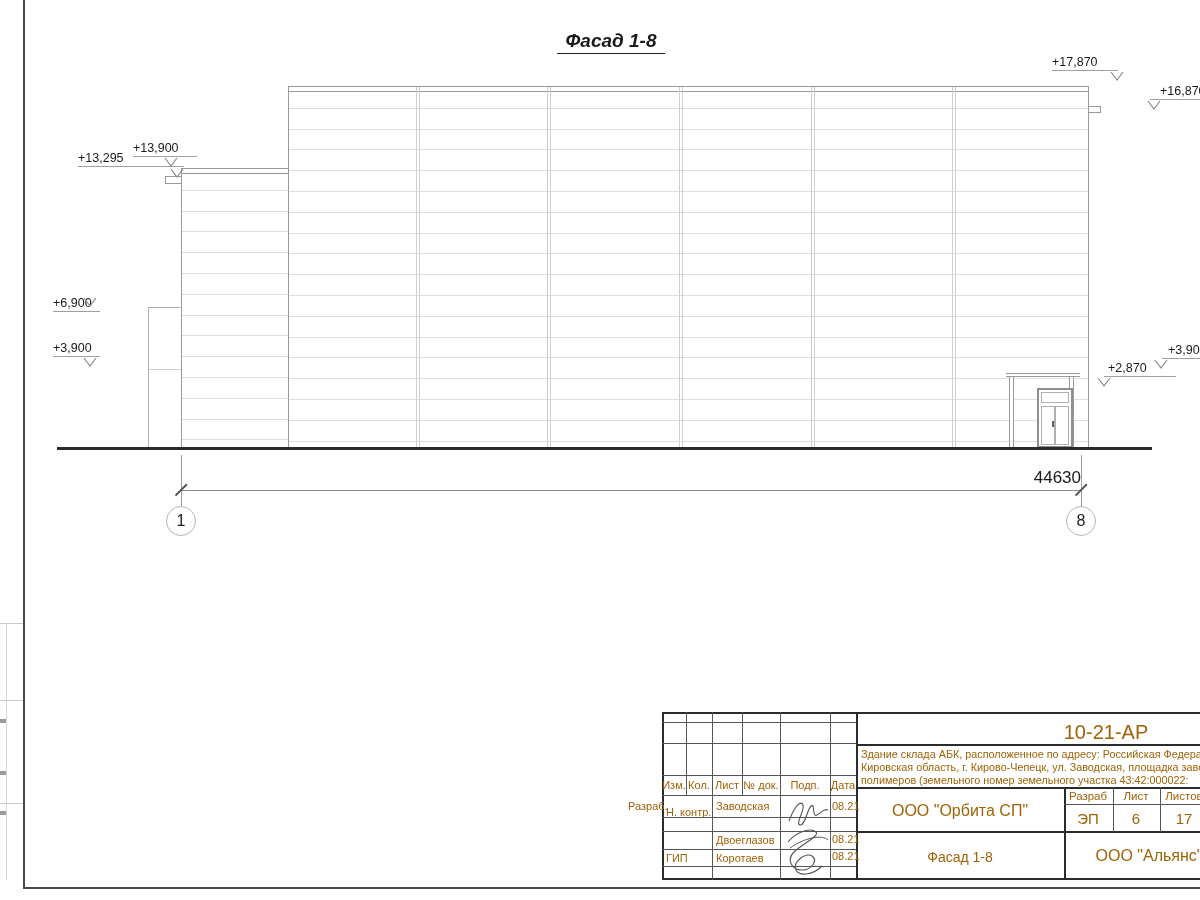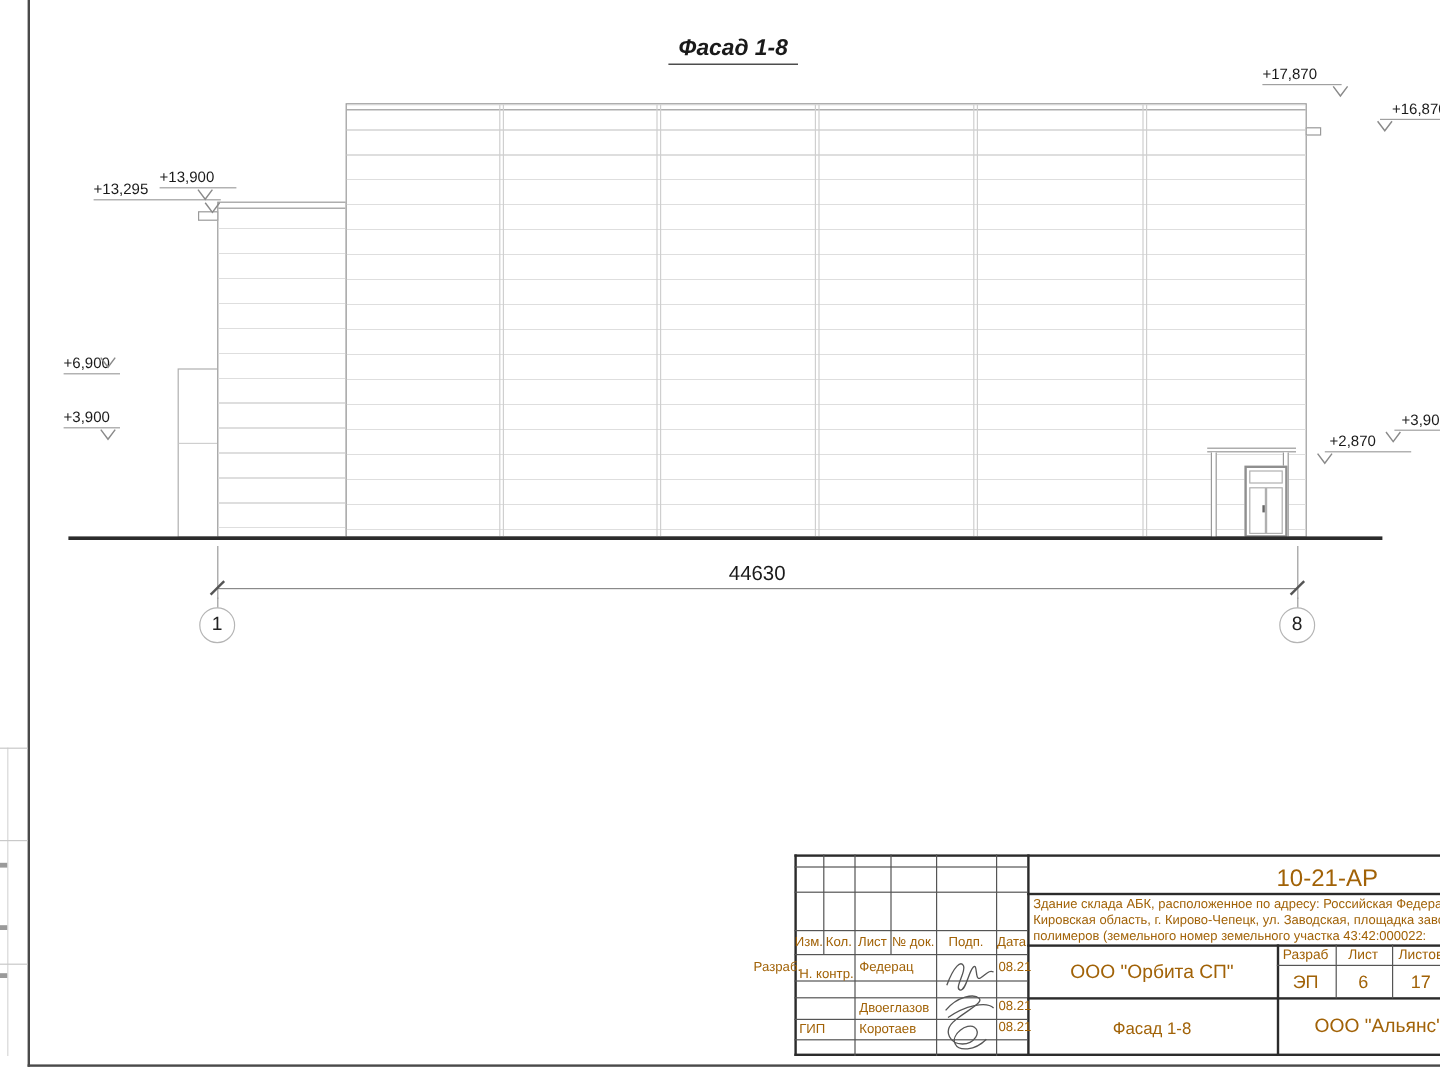--- a/index.html
+++ b/index.html
@@ -32,21 +32,21 @@
   .transom{left:1041px;top:392px;width:28px;height:11px;border:1px solid #b0b0b0;box-sizing:border-box}
   .leaf{top:406px;width:14px;height:39px;border:1px solid #b0b0b0;box-sizing:border-box;background:#fff}
   .handle{left:1052px;top:421px;width:2px;height:6px;background:#666}
   
   .emark{font-size:12.5px;border-bottom:1px solid #a0a0a0;padding-bottom:1px;white-space:nowrap}
   .chev{position:absolute}
   
   .ext{width:1px;background:#9b9b9b}
   .dimline{left:181px;top:490px;width:900px;height:1px;background:#8a8a8a}
   .tick{width:16px;height:1.5px;background:#555;transform:rotate(-45deg)}
-  .dimtext{left:181px;top:468px;width:900px;text-align:center;font-size:17px}
+  .dimtext{left:181px;top:468px;width:900px;text-align:right;font-size:17px}
   .axis-circle{width:30px;height:30px;border:1px solid #b5b5b5;border-radius:50%;box-sizing:border-box;
     display:flex;align-items:center;justify-content:center;font-size:16px;color:#222;background:#fff}
   
   .tbl-thick{background:#2b2b2b}
   .tbl-thin{background:#555}
   .tb-text{position:absolute;font-size:11px;color:#a16207;white-space:nowrap}
   .tb-center{transform:translateX(-50%)}
   .sig{position:absolute}
 </style>
 </head>
@@ -188,21 +188,21 @@
 <div class="tb-text" style="left:861px;top:774px;font-size:10.8px">полимеров (земельного номер земельного участка 43:42:000022:</div>
 
 <div class="tb-text tb-center" style="left:674px;top:779px">Изм.</div>
 <div class="tb-text tb-center" style="left:699px;top:779px">Кол.</div>
 <div class="tb-text tb-center" style="left:727px;top:779px">Лист</div>
 <div class="tb-text tb-center" style="left:761px;top:779px">№ док.</div>
 <div class="tb-text tb-center" style="left:805px;top:779px">Подп.</div>
 <div class="tb-text tb-center" style="left:843px;top:779px">Дата</div>
 
 <div class="tb-text" style="left:628px;top:800px">Разраб.</div>
-<div class="tb-text" style="left:716px;top:800px">Федерац</div>
+<div class="tb-text" style="left:716px;top:800px">Заводская</div>
 <div class="tb-text" style="left:832px;top:800px">08.21</div>
 <div class="tb-text" style="left:666px;top:806px">Н. контр.</div>
 <div class="tb-text" style="left:716px;top:834px">Двоеглазов</div>
 <div class="tb-text" style="left:832px;top:833px">08.21</div>
 <div class="tb-text" style="left:666px;top:852px">ГИП</div>
 <div class="tb-text" style="left:716px;top:852px">Коротаев</div>
 <div class="tb-text" style="left:832px;top:850px">08.21</div>
 
 <svg class="sig" style="left:786px;top:797px" width="44" height="30">
   <path d="M3 24 C9 8 15 3 17 8 C19 13 9 27 14 28 C19 29 21 13 25 9 C29 5 26 21 31 18 C36 15 38 11 42 13" fill="none" stroke="#555" stroke-width="1.1"></path>

